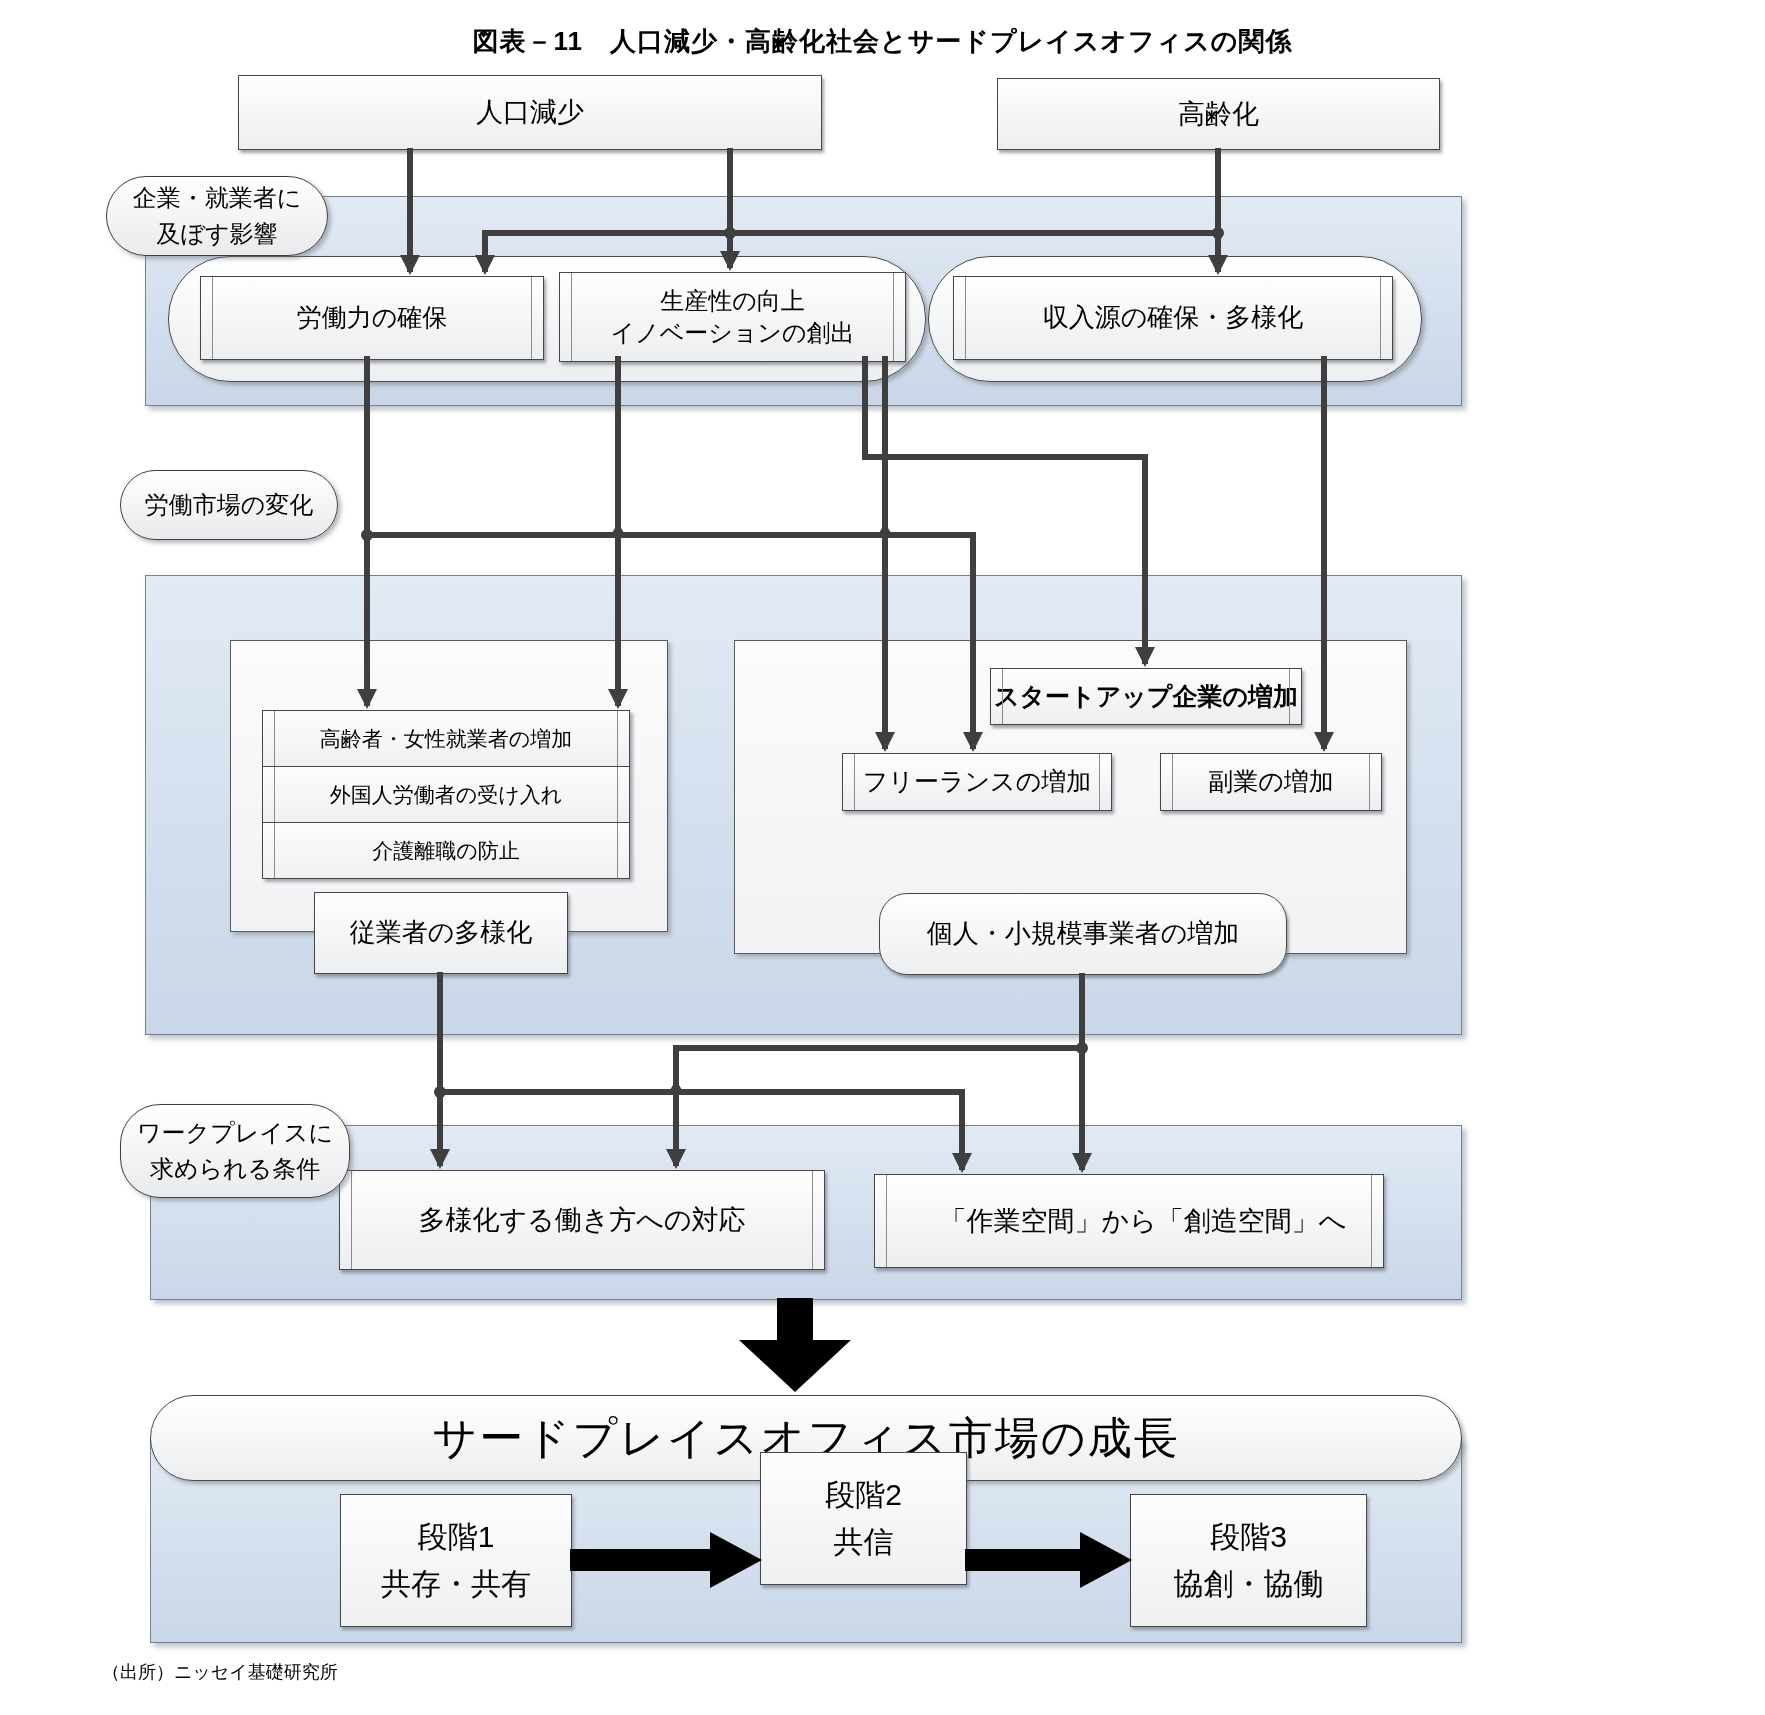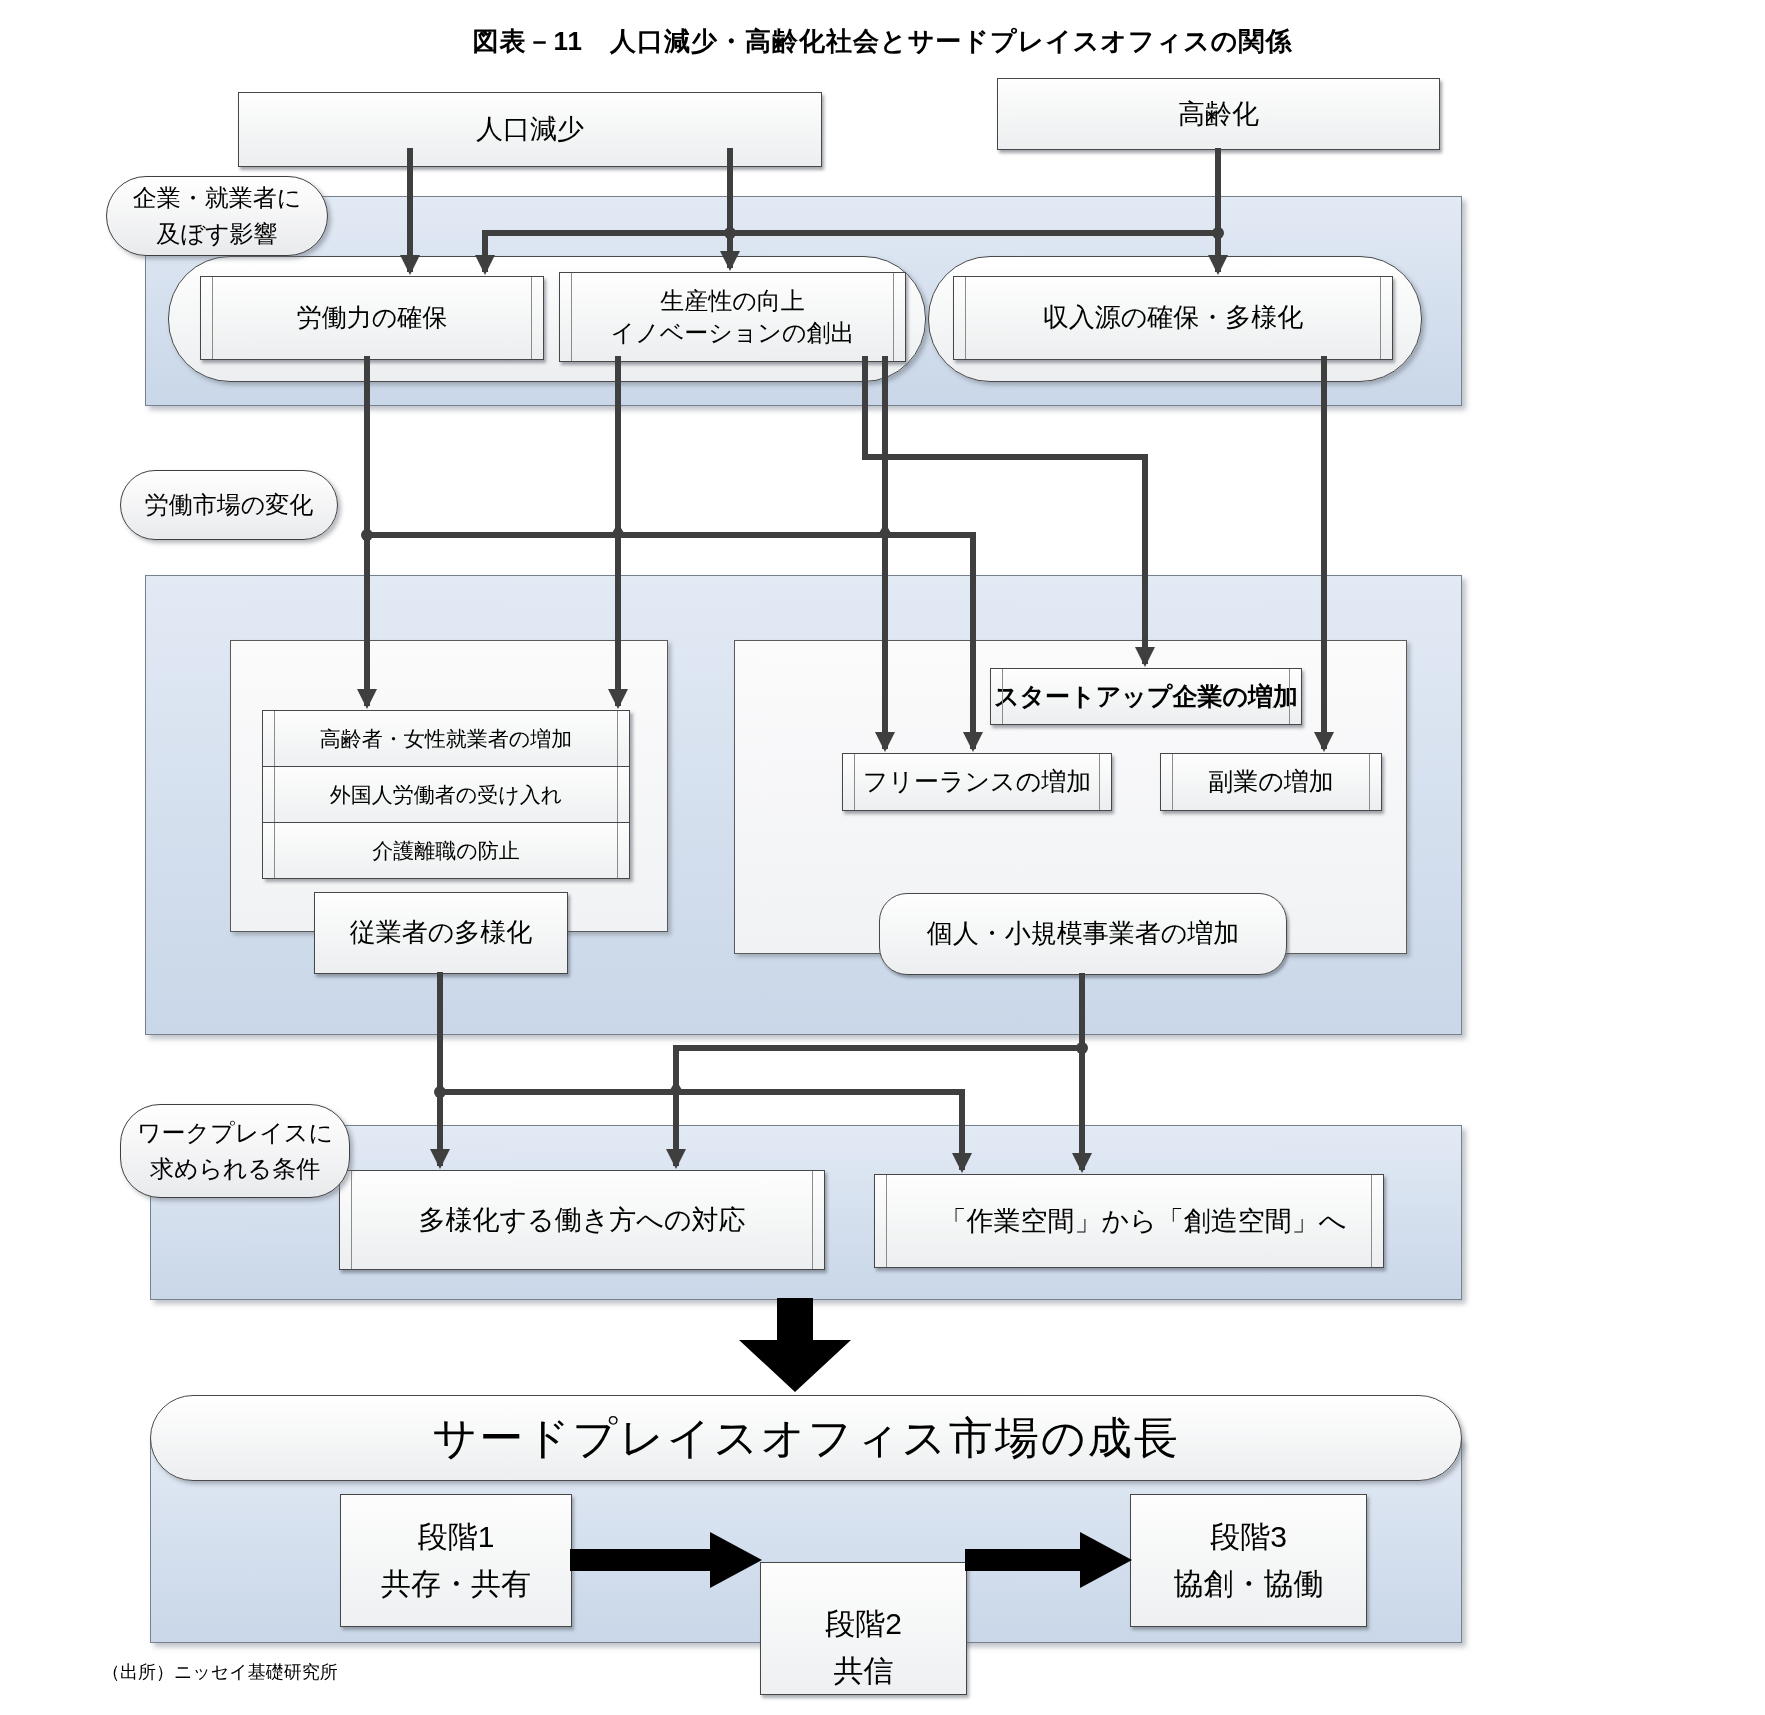--- a/index.html
+++ b/index.html
@@ -50,21 +50,21 @@
   <div class="abs region" style="left:145px;top:575px;width:1315px;height:458px;"></div>
   <div class="abs region" style="left:150px;top:1125px;width:1310px;height:173px;"></div>
   <div class="abs region" style="left:150px;top:1438px;width:1310px;height:203px;"></div>
 
   <div class="abs capsule" style="left:168px;top:256px;width:756px;height:124px;border-radius:62px;"></div>
   <div class="abs capsule" style="left:928px;top:256px;width:492px;height:124px;border-radius:62px;"></div>
 
   <div class="abs group" style="left:230px;top:640px;width:436px;height:290px;"></div>
   <div class="abs group" style="left:734px;top:640px;width:671px;height:312px;"></div>
 
-  <div class="abs box f27" style="left:238px;top:92px;width:582px;height:73px;">人口減少</div>
+  <div class="abs box f27" style="left:238px;top:75px;width:582px;height:73px;">人口減少</div>
   <div class="abs box f27" style="left:997px;top:78px;width:441px;height:70px;">高齢化</div>
 
   <div class="abs bubble" style="left:106px;top:176px;width:220px;height:78px;">企業・就業者に
 及ぼす影響</div>
   <div class="abs bubble" style="left:120px;top:470px;width:216px;height:68px;">労働市場の変化</div>
   <div class="abs bubble" style="left:120px;top:1104px;width:228px;height:92px;">ワークプレイスに
 求められる条件</div>
 
   <div class="abs box proc f25" style="left:200px;top:276px;width:342px;height:82px;">労働力の確保</div>
   <div class="abs box proc f24" style="left:559px;top:272px;width:345px;height:88px;">生産性の向上
@@ -86,21 +86,21 @@
 
   <div class="abs box proc f27" style="left:339px;top:1170px;width:484px;height:98px;">多様化する働き方への対応</div>
   <div class="abs box proc f27" style="left:874px;top:1174px;width:480px;height:92px;padding-left:28px;">「作業空間」から「創造空間」へ</div>
 
   <div class="abs capsule banner" style="left:150px;top:1395px;width:1310px;height:84px;">サードプレイスオフィス市場の成長</div>
 
   <div class="abs stagebox" style="left:340px;top:1494px;width:230px;height:131px;">
     <span>段階1</span>
     <span>共存・共有</span>
   </div>
-  <div class="abs stagebox" style="left:760px;top:1562px;width:205px;height:131px;justify-content:flex-end;">
+  <div class="abs stagebox" style="left:760px;top:1452px;width:205px;height:131px;">
     <span>段階2</span>
     <span>共信</span>
   </div>
   <div class="abs stagebox" style="left:1130px;top:1494px;width:235px;height:131px;">
     <span>段階3</span>
     <span>協創・協働</span>
   </div>
 
   <div class="abs source" style="left:102px;top:1660px;">（出所）ニッセイ基礎研究所</div>
 

